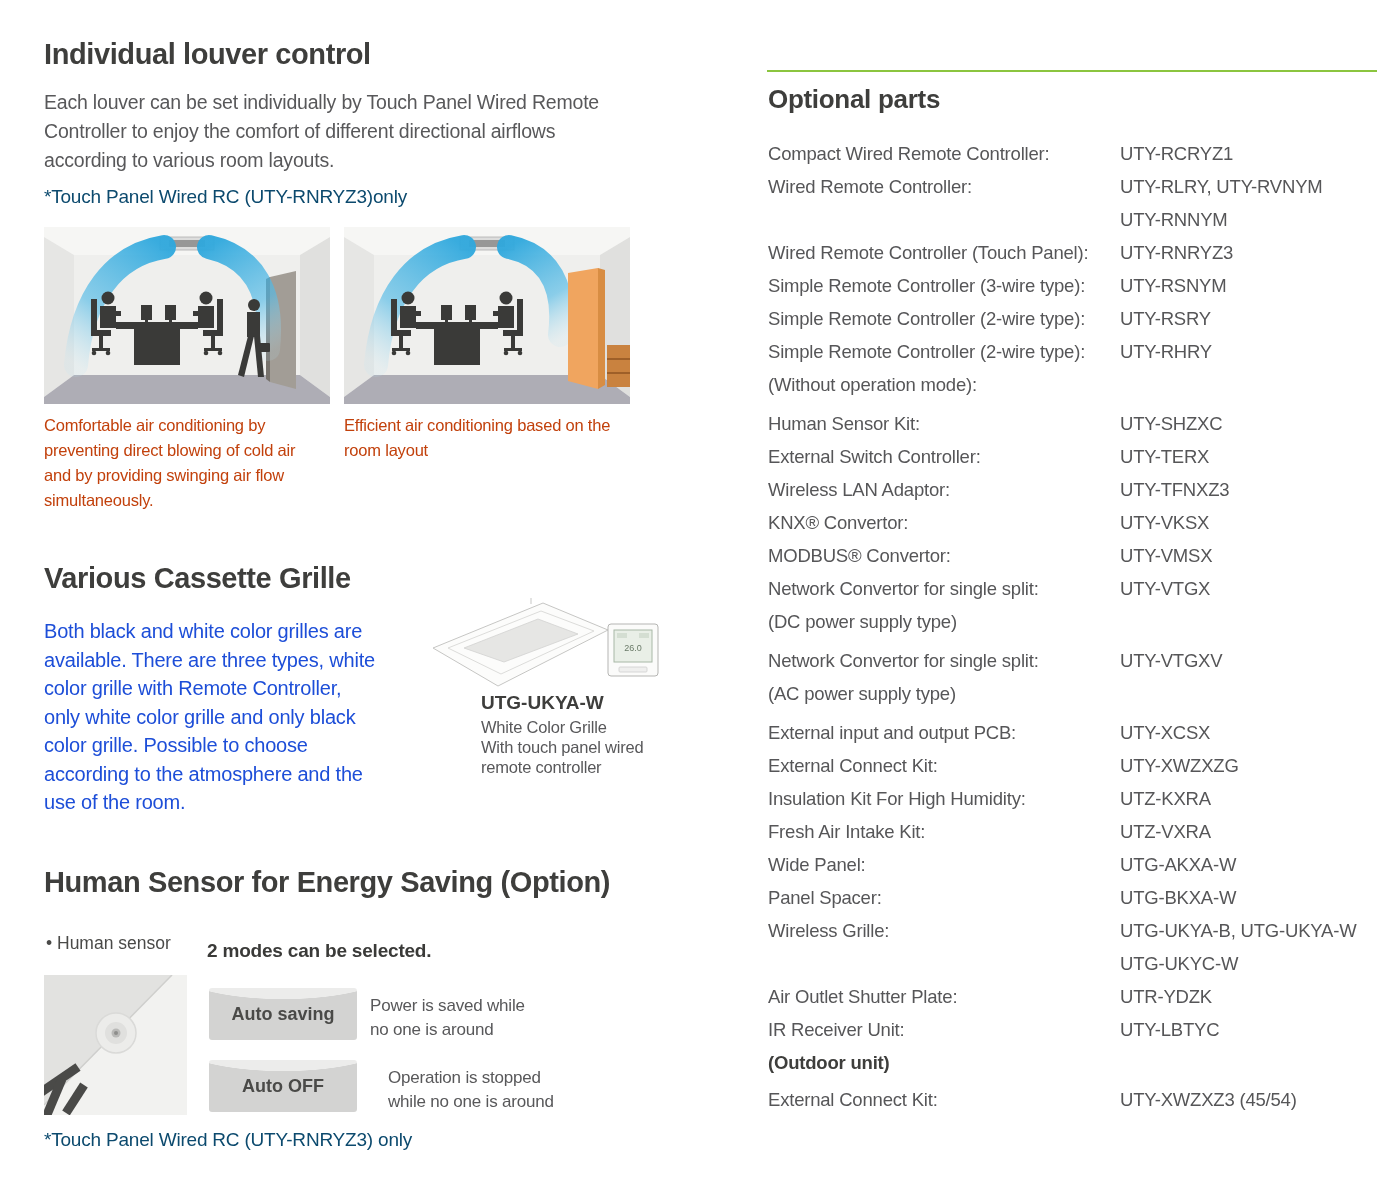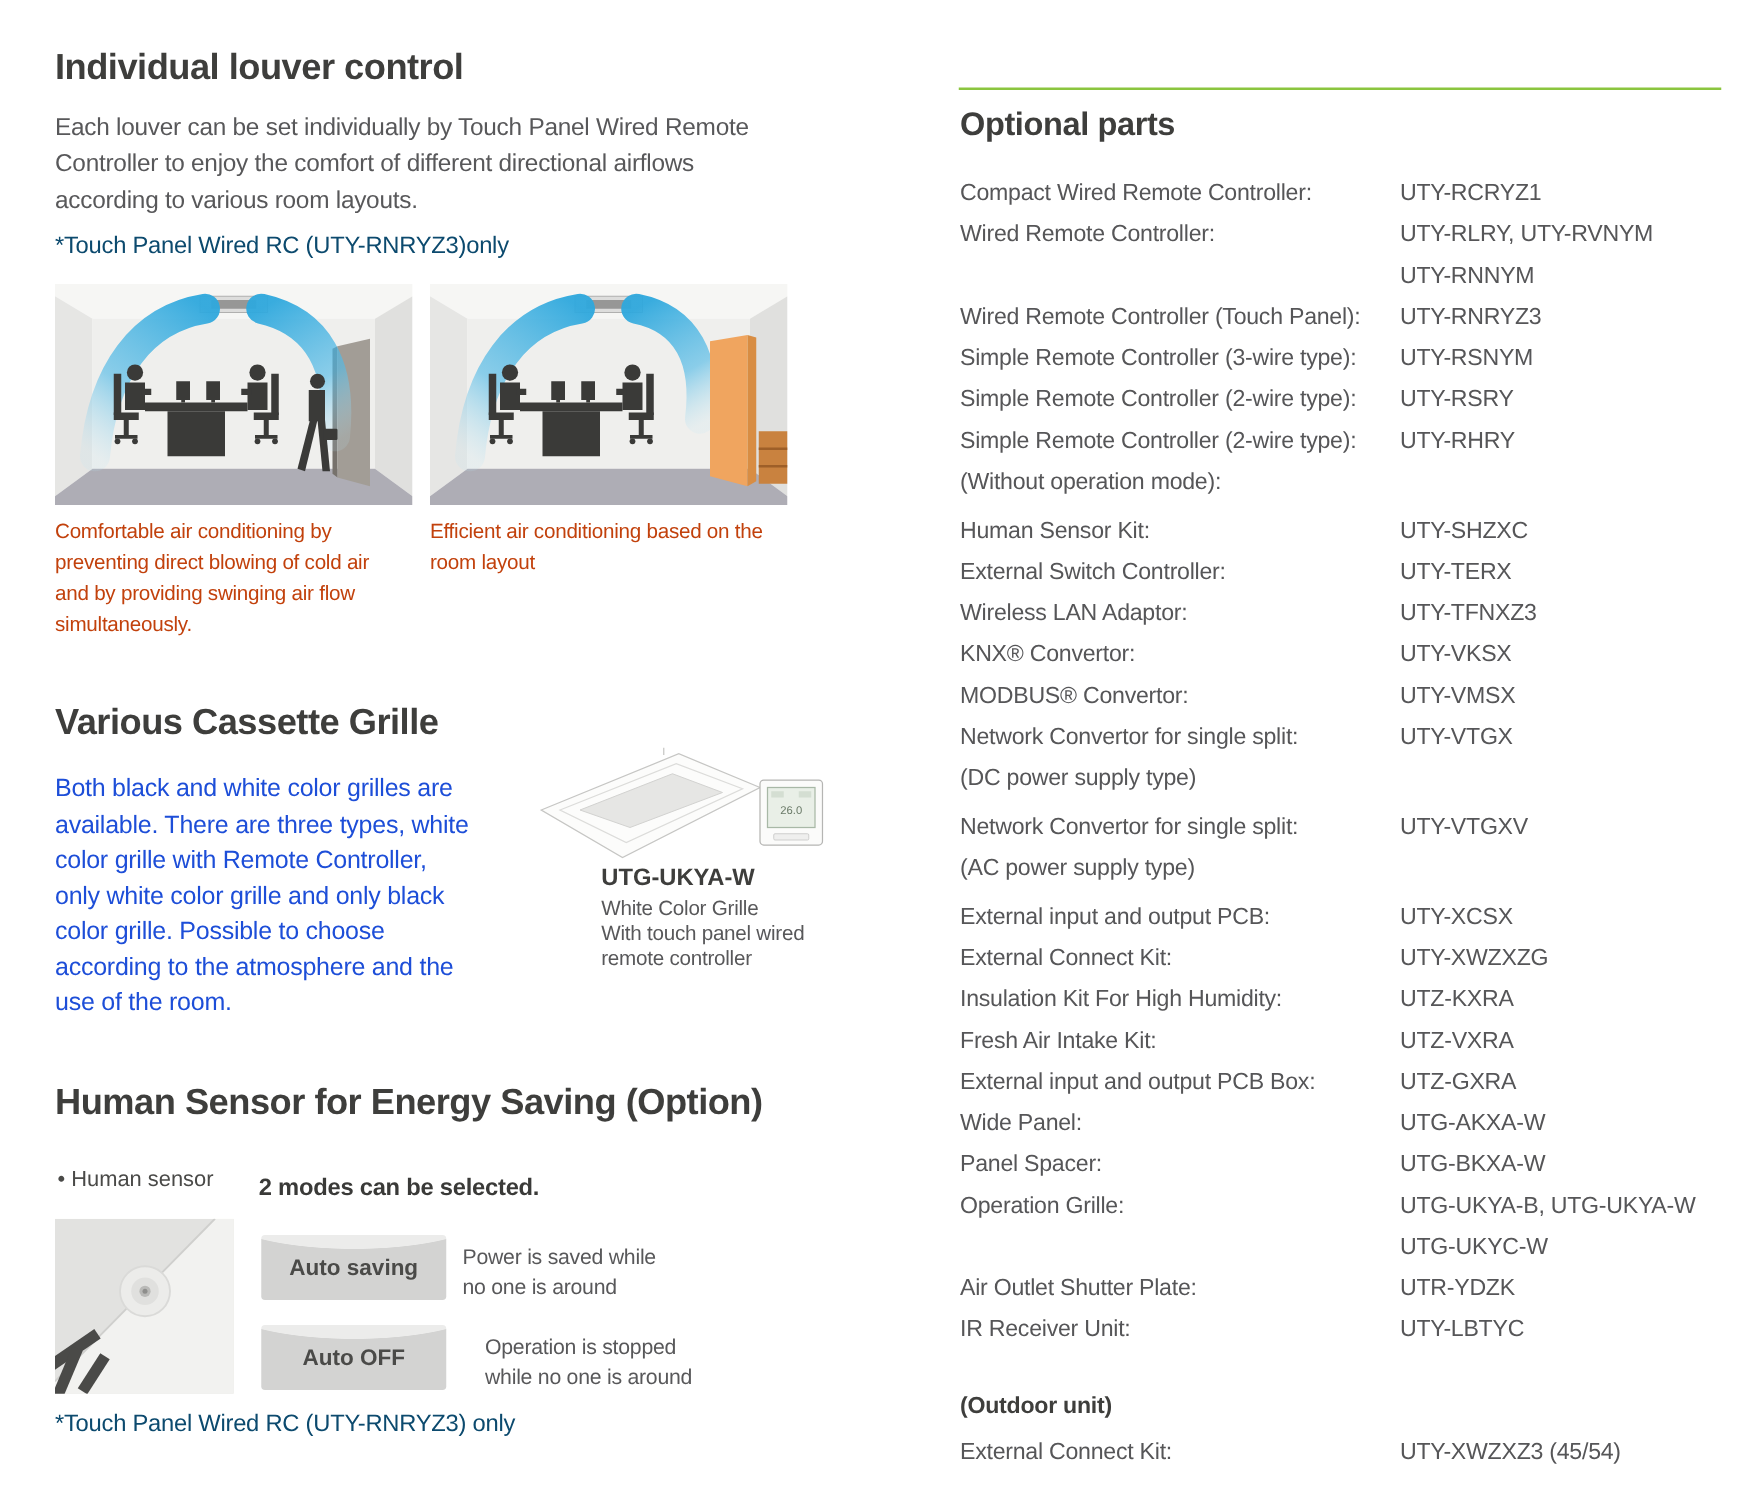--- a/index.html
+++ b/index.html
@@ -293,45 +293,41 @@
       </div>
       <div class="part-row">
         <div class="part-label">Insulation Kit For High Humidity:</div>
         <div class="part-value">UTZ-KXRA</div>
       </div>
       <div class="part-row">
         <div class="part-label">Fresh Air Intake Kit:</div>
         <div class="part-value">UTZ-VXRA</div>
       </div>
       <div class="part-row">
-        <div class="part-label">External input and output PCB Box:</div>
-        <div class="part-value">UTZ-GXRA</div>
-      </div>
-      <div class="part-row">
         <div class="part-label">Wide Panel:</div>
         <div class="part-value">UTG-AKXA-W</div>
       </div>
       <div class="part-row">
         <div class="part-label">Panel Spacer:</div>
         <div class="part-value">UTG-BKXA-W</div>
       </div>
       <div class="part-row">
-        <div class="part-label">Operation Grille:</div>
+        <div class="part-label">Wireless Grille:</div>
         <div class="part-value">UTG-UKYA-B, UTG-UKYA-W
 UTG-UKYC-W</div>
       </div>
       <div class="part-row">
         <div class="part-label">Air Outlet Shutter Plate:</div>
         <div class="part-value">UTR-YDZK</div>
       </div>
       <div class="part-row">
         <div class="part-label">IR Receiver Unit:</div>
         <div class="part-value">UTY-LBTYC</div>
       </div>
-      <div class="part-row" style="margin-top: 28px; gap: 19px;">
+      <div class="part-row" style=" gap: 19px;">
         <div class="part-label bold">(Outdoor unit)</div>
         <div class="part-value"></div>
       </div>
       <div class="part-row" style="margin-top: 4px;">
         <div class="part-label">External Connect Kit:</div>
         <div class="part-value">UTY-XWZXZ3 (45/54)</div>
       </div>
     </div>
 
 </div>

